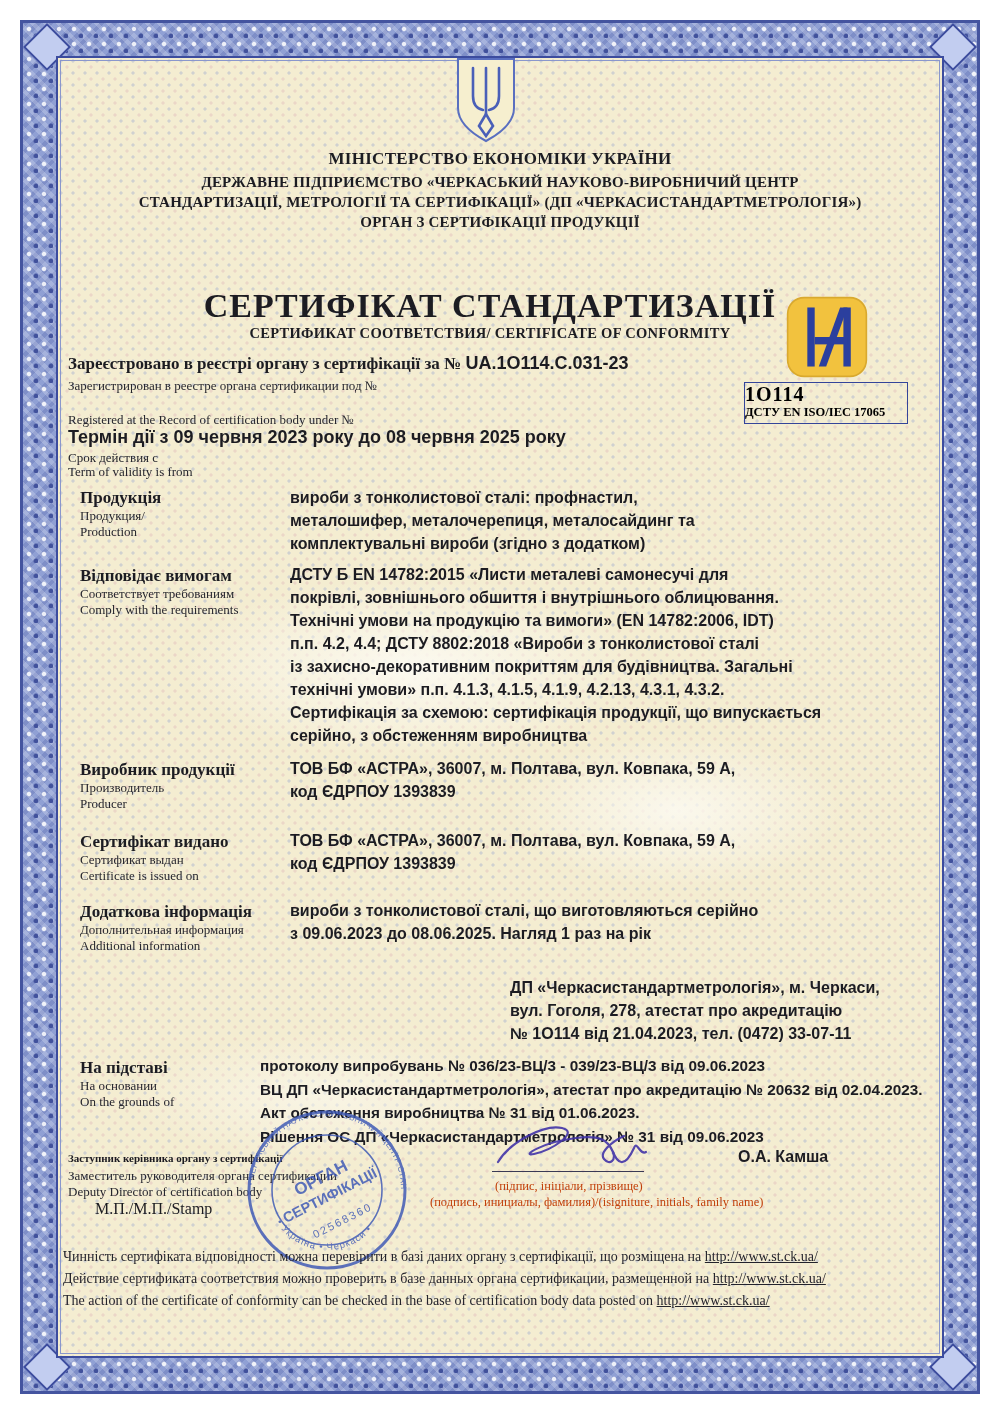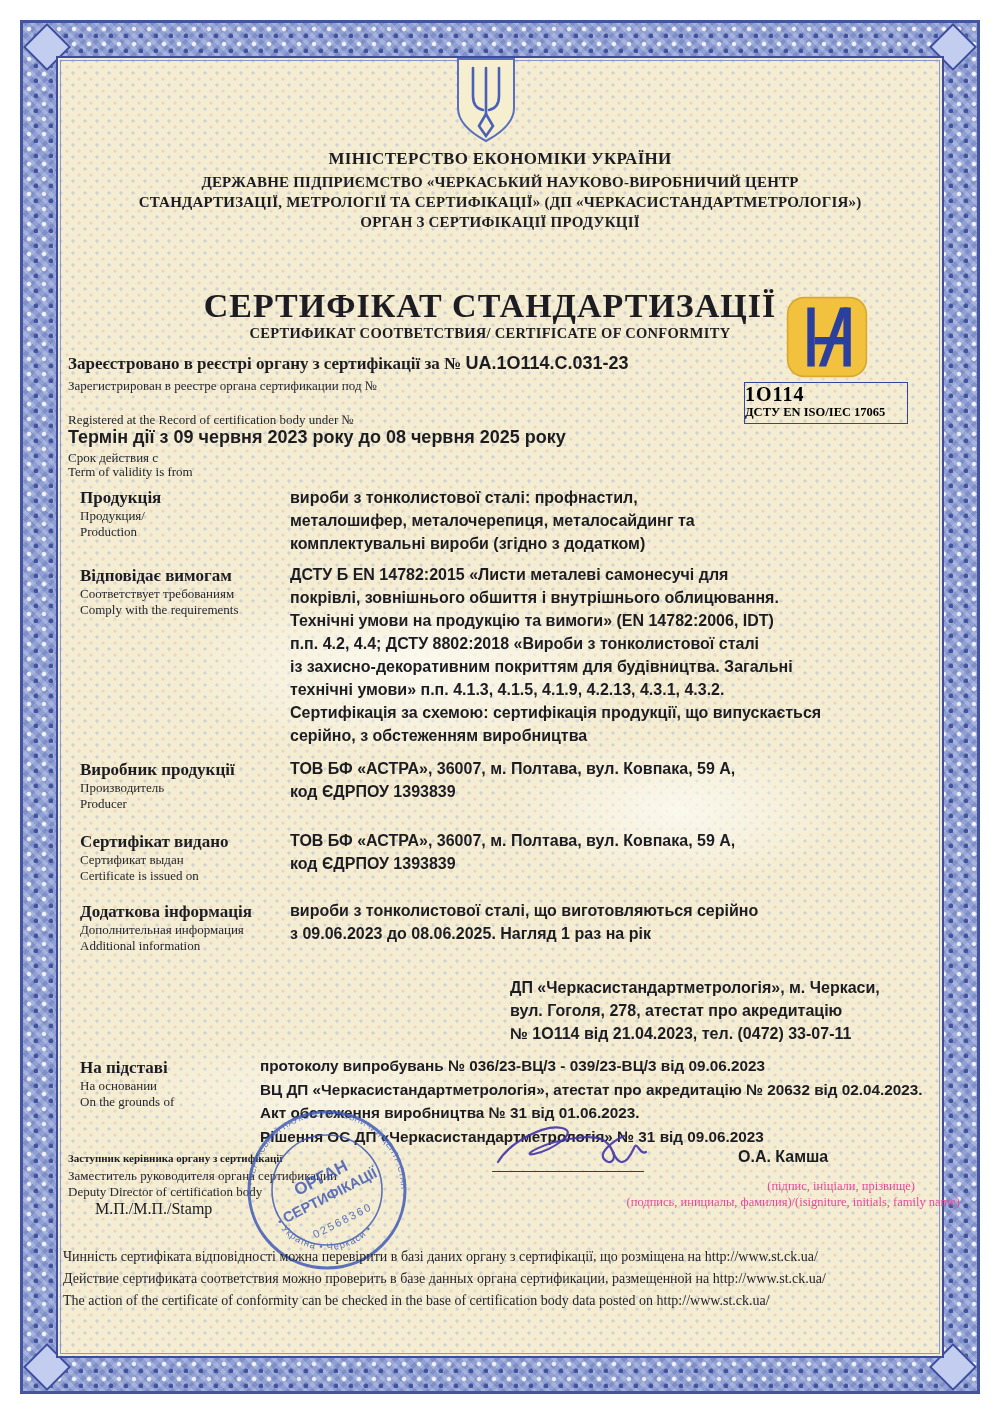--- a/index.html
+++ b/index.html
@@ -40,25 +40,25 @@
   .valid-ua{font:bold 18px/22px "Liberation Sans",sans-serif;}
   .lbl-ua{font:bold 17px/20px "Liberation Serif",serif;}
   .lbl-sub{font:13px/16px "Liberation Serif",serif;color:#26262e;}
   .val{font:bold 16px/23px "Liberation Sans",sans-serif;white-space:nowrap;}
   .val-sm{font:bold 15.3px/23.5px "Liberation Sans",sans-serif;white-space:nowrap;}
   .code-col{font:bold 16px/22px "Liberation Sans",sans-serif;text-align:center;}
   .accr-box{position:absolute;left:744px;top:382px;width:162px;height:40px;border:1.5px solid #34459a;
             color:#000000;}
   .accr-code{font:bold 20px/22px "Liberation Serif",serif;letter-spacing:1px;}
   .accr-std{font:bold 12.5px/14px "Liberation Serif",serif;}
-  .sig-note{font:12.5px/16px "Liberation Serif",serif;color:#ec4899;text-align:right;}
+  .sig-note{font:12.5px/16px "Liberation Serif",serif;color:#c2410c;text-align:left;}
   .name{font:bold 16px/18px "Liberation Sans",sans-serif;}
   .mp{font:16px/18px "Liberation Serif",serif;}
   .footer-line{font:14px/22px "Liberation Serif",serif;color:#23232c;white-space:nowrap;}
-  .footer-line .u{}
+  .footer-line .u{text-decoration:underline;}
   .sig-line{position:absolute;left:492px;top:1171px;width:152px;border-bottom:1.6px solid #3a3a55;}
   .stamp{position:absolute;left:237px;top:1100px;opacity:.82;}
   .sigsvg{position:absolute;left:492px;top:1112px;}
 </style>
 </head>
 <body>
 
 <div class="page">
 
   <div class="band"></div>

